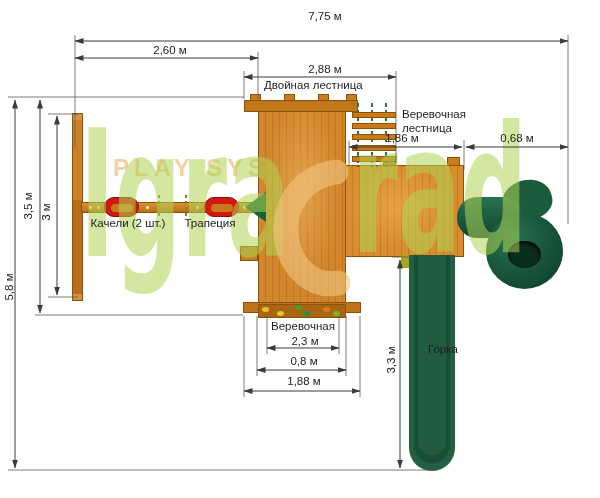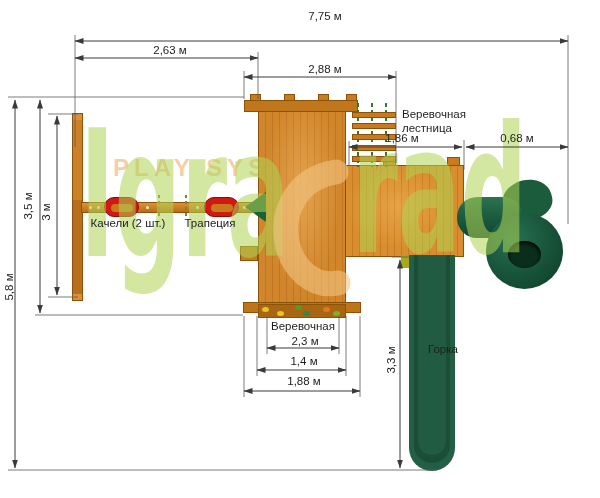--- a/index.html
+++ b/index.html
@@ -199,32 +199,33 @@
       <line x1="40" y1="100" x2="40" y2="313" marker-start="url(#ah)" marker-end="url(#ah)"></line>
       <line x1="57" y1="116" x2="57" y2="295" marker-start="url(#ah)" marker-end="url(#ah)"></line>
       <line x1="400" y1="260" x2="400" y2="468" marker-start="url(#ah)" marker-end="url(#ah)"></line>
       <line x1="267" y1="348" x2="339" y2="348" marker-start="url(#ah)" marker-end="url(#ah)"></line>
       <line x1="257" y1="370" x2="346" y2="370" marker-start="url(#ah)" marker-end="url(#ah)"></line>
       <line x1="244" y1="391" x2="360" y2="391" marker-start="url(#ah)" marker-end="url(#ah)"></line>
     </g>
   </svg>
 
   <div class="lbl" style="left:325px;top:16px">7,75 м</div>
-  <div class="lbl" style="left:170px;top:50px">2,63 м</div>
+  <div class="lbl" style="left:170px;top:50px">2,60 м</div>
   <div class="lbl" style="left:325px;top:69px">2,88 м</div>
   <div class="lbl" style="left:402px;top:138px">1,86 м</div>
   <div class="lbl" style="left:517px;top:138px">0,68 м</div>
   <div class="lbl rot" style="left:9px;top:287px">5,8 м</div>
   <div class="lbl rot" style="left:28px;top:206px">3,5 м</div>
   <div class="lbl rot" style="left:46px;top:212px">3 м</div>
   <div class="lbl rot" style="left:391px;top:360px">3,3 м</div>
   <div class="lbl" style="left:305px;top:341px">2,3 м</div>
-  <div class="lbl" style="left:304px;top:361px">1,4 м</div>
+  <div class="lbl" style="left:304px;top:361px">0,8 м</div>
   <div class="lbl" style="left:304px;top:381px">1,88 м</div>
 
+  <div class="lbl la" style="left:264px;top:79px">Двойная лестница</div>
   <div class="lbl la" style="left:402px;top:108px">Веревочная</div>
   <div class="lbl la" style="left:402px;top:122px">лестница</div>
   <div class="lbl" style="left:128px;top:223px">Качели (2 шт.)</div>
   <div class="lbl" style="left:210px;top:223px">Трапеция</div>
   <div class="lbl" style="left:303px;top:326px">Веревочная</div>
   <div class="lbl la" style="left:428px;top:343px">Горка</div>
 
 </div>
 
 </body></html>

